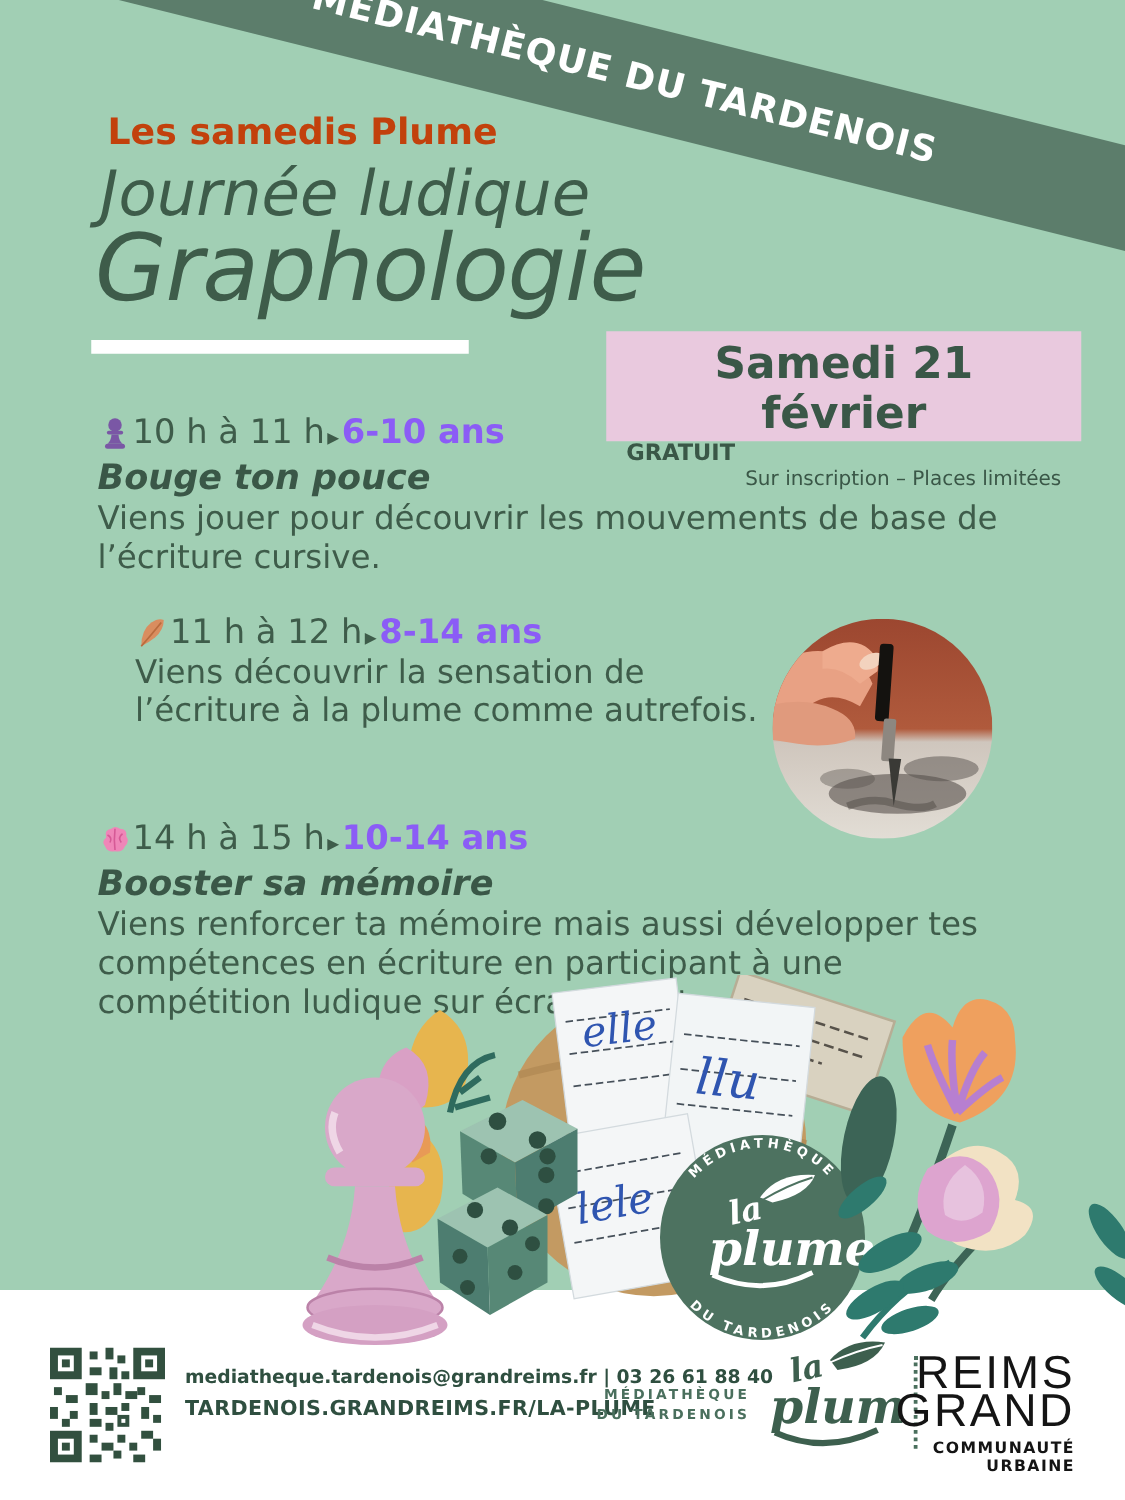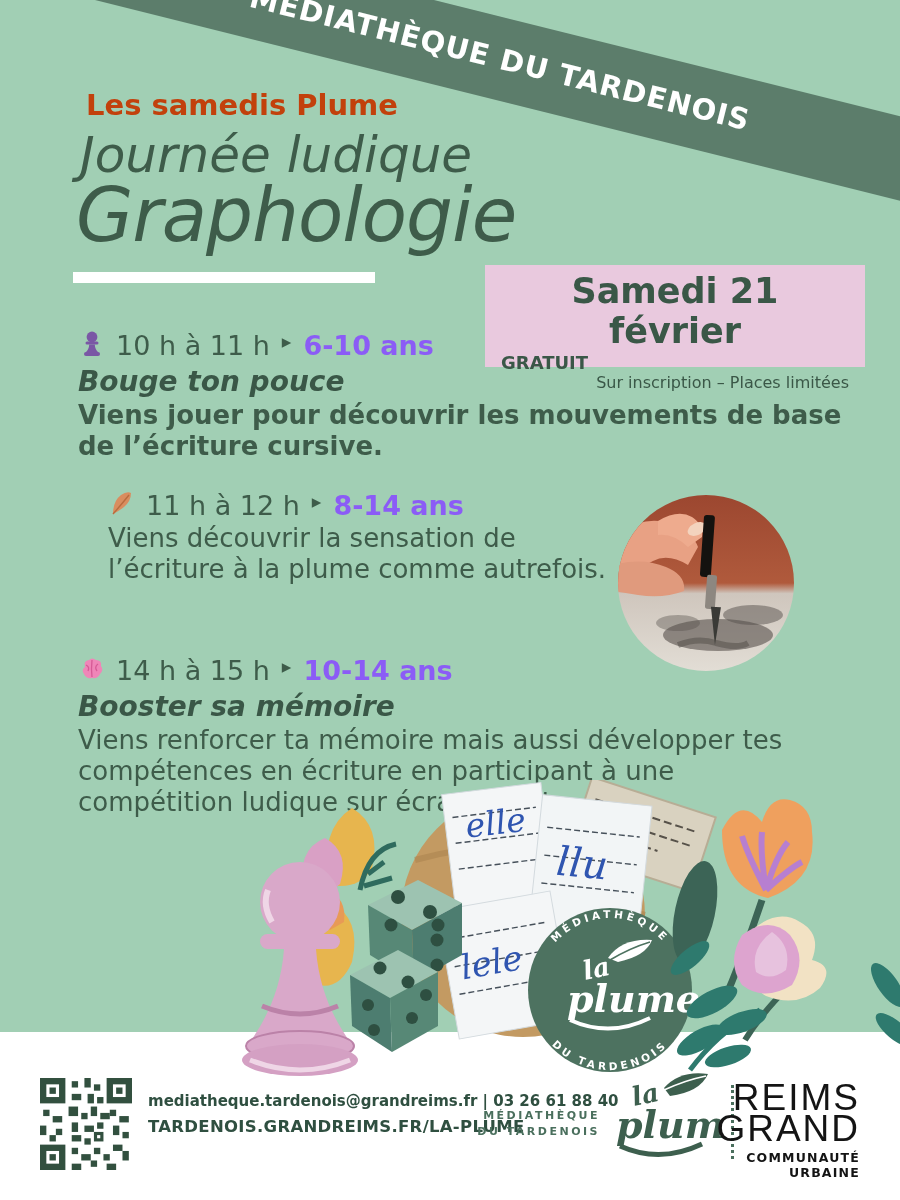--- a/index.html
+++ b/index.html
@@ -11,34 +11,34 @@
           transform:rotate(14deg);transform-origin:bottom left;
           display:flex;align-items:center;}
   .banner span{display:block;width:100%;padding-left:150px;color:#ffffff;font-weight:700;
                font-size:29px;letter-spacing:1px;white-space:nowrap;}
   
   .kicker{position:absolute;left:86px;top:88px;font-size:29px;font-weight:700;color:#c2410c;}
   .subtitle{position:absolute;left:80px;top:126px;font-size:50px;font-style:italic;color:#3e5c4a;}
   .title{position:absolute;left:76px;top:172px;font-size:74px;font-style:italic;color:#3e5c4a;letter-spacing:-1px;}
   .title-underline{position:absolute;left:73px;top:272px;width:302px;height:11px;background:#ffffff;}
   
-  .info-box{position:absolute;left:485px;top:265px;width:380px;height:102px;background:#e9c9de;
+  .info-box{position:absolute;left:485px;top:265px;width:380px;height:88px;background:#e9c9de;
             color:#3a5747;box-sizing:border-box;padding:6px 16px 0 16px;}
   .info-date{font-size:35px;font-weight:700;text-align:center;letter-spacing:0;}
   .info-price{font-size:18px;font-weight:700;text-align:left;margin-top:1px;}
   .info-note{font-size:16px;text-align:right;margin-top:0px;}
   
   .session{position:absolute;left:78px;color:#3e5c4a;}
   .s1{top:330px;} .s2{top:490px;margin-left:30px;} .s3{top:655px;}
-  .session-head{display:flex;align-items:flex-start;font-size:27px;gap:10px;}
+  .session-head{display:flex;align-items:flex-end;font-size:27px;}
   .session-head .arrow{font-size:19px;margin:0 2px;}
   .session-head .ages{font-weight:700;color:#8b5cf6;}
   .session-title{font-size:28px;font-weight:700;color:#3a5747;margin-top:4px;font-style:italic;}
   .session-desc{font-size:26px;line-height:31px;margin-top:2px;}
-  .s1 .session-desc{width:780px;font-weight:bold;}
+  .s1 .session-desc{width:780px;}
   .s2 .session-desc{width:530px;}
   .s3 .session-desc{width:710px;}
   .icon-box{width:28px;height:28px;display:flex;align-items:center;justify-content:center;}
   
   .photo-circle{position:absolute;left:618px;top:495px;width:176px;height:176px;border-radius:50%;
                 overflow:hidden;}
   
   .illustration{position:absolute;left:0;top:780px;pointer-events:none;}
   
   .footer{position:absolute;left:0;top:1032px;width:816px;height:168px;}

